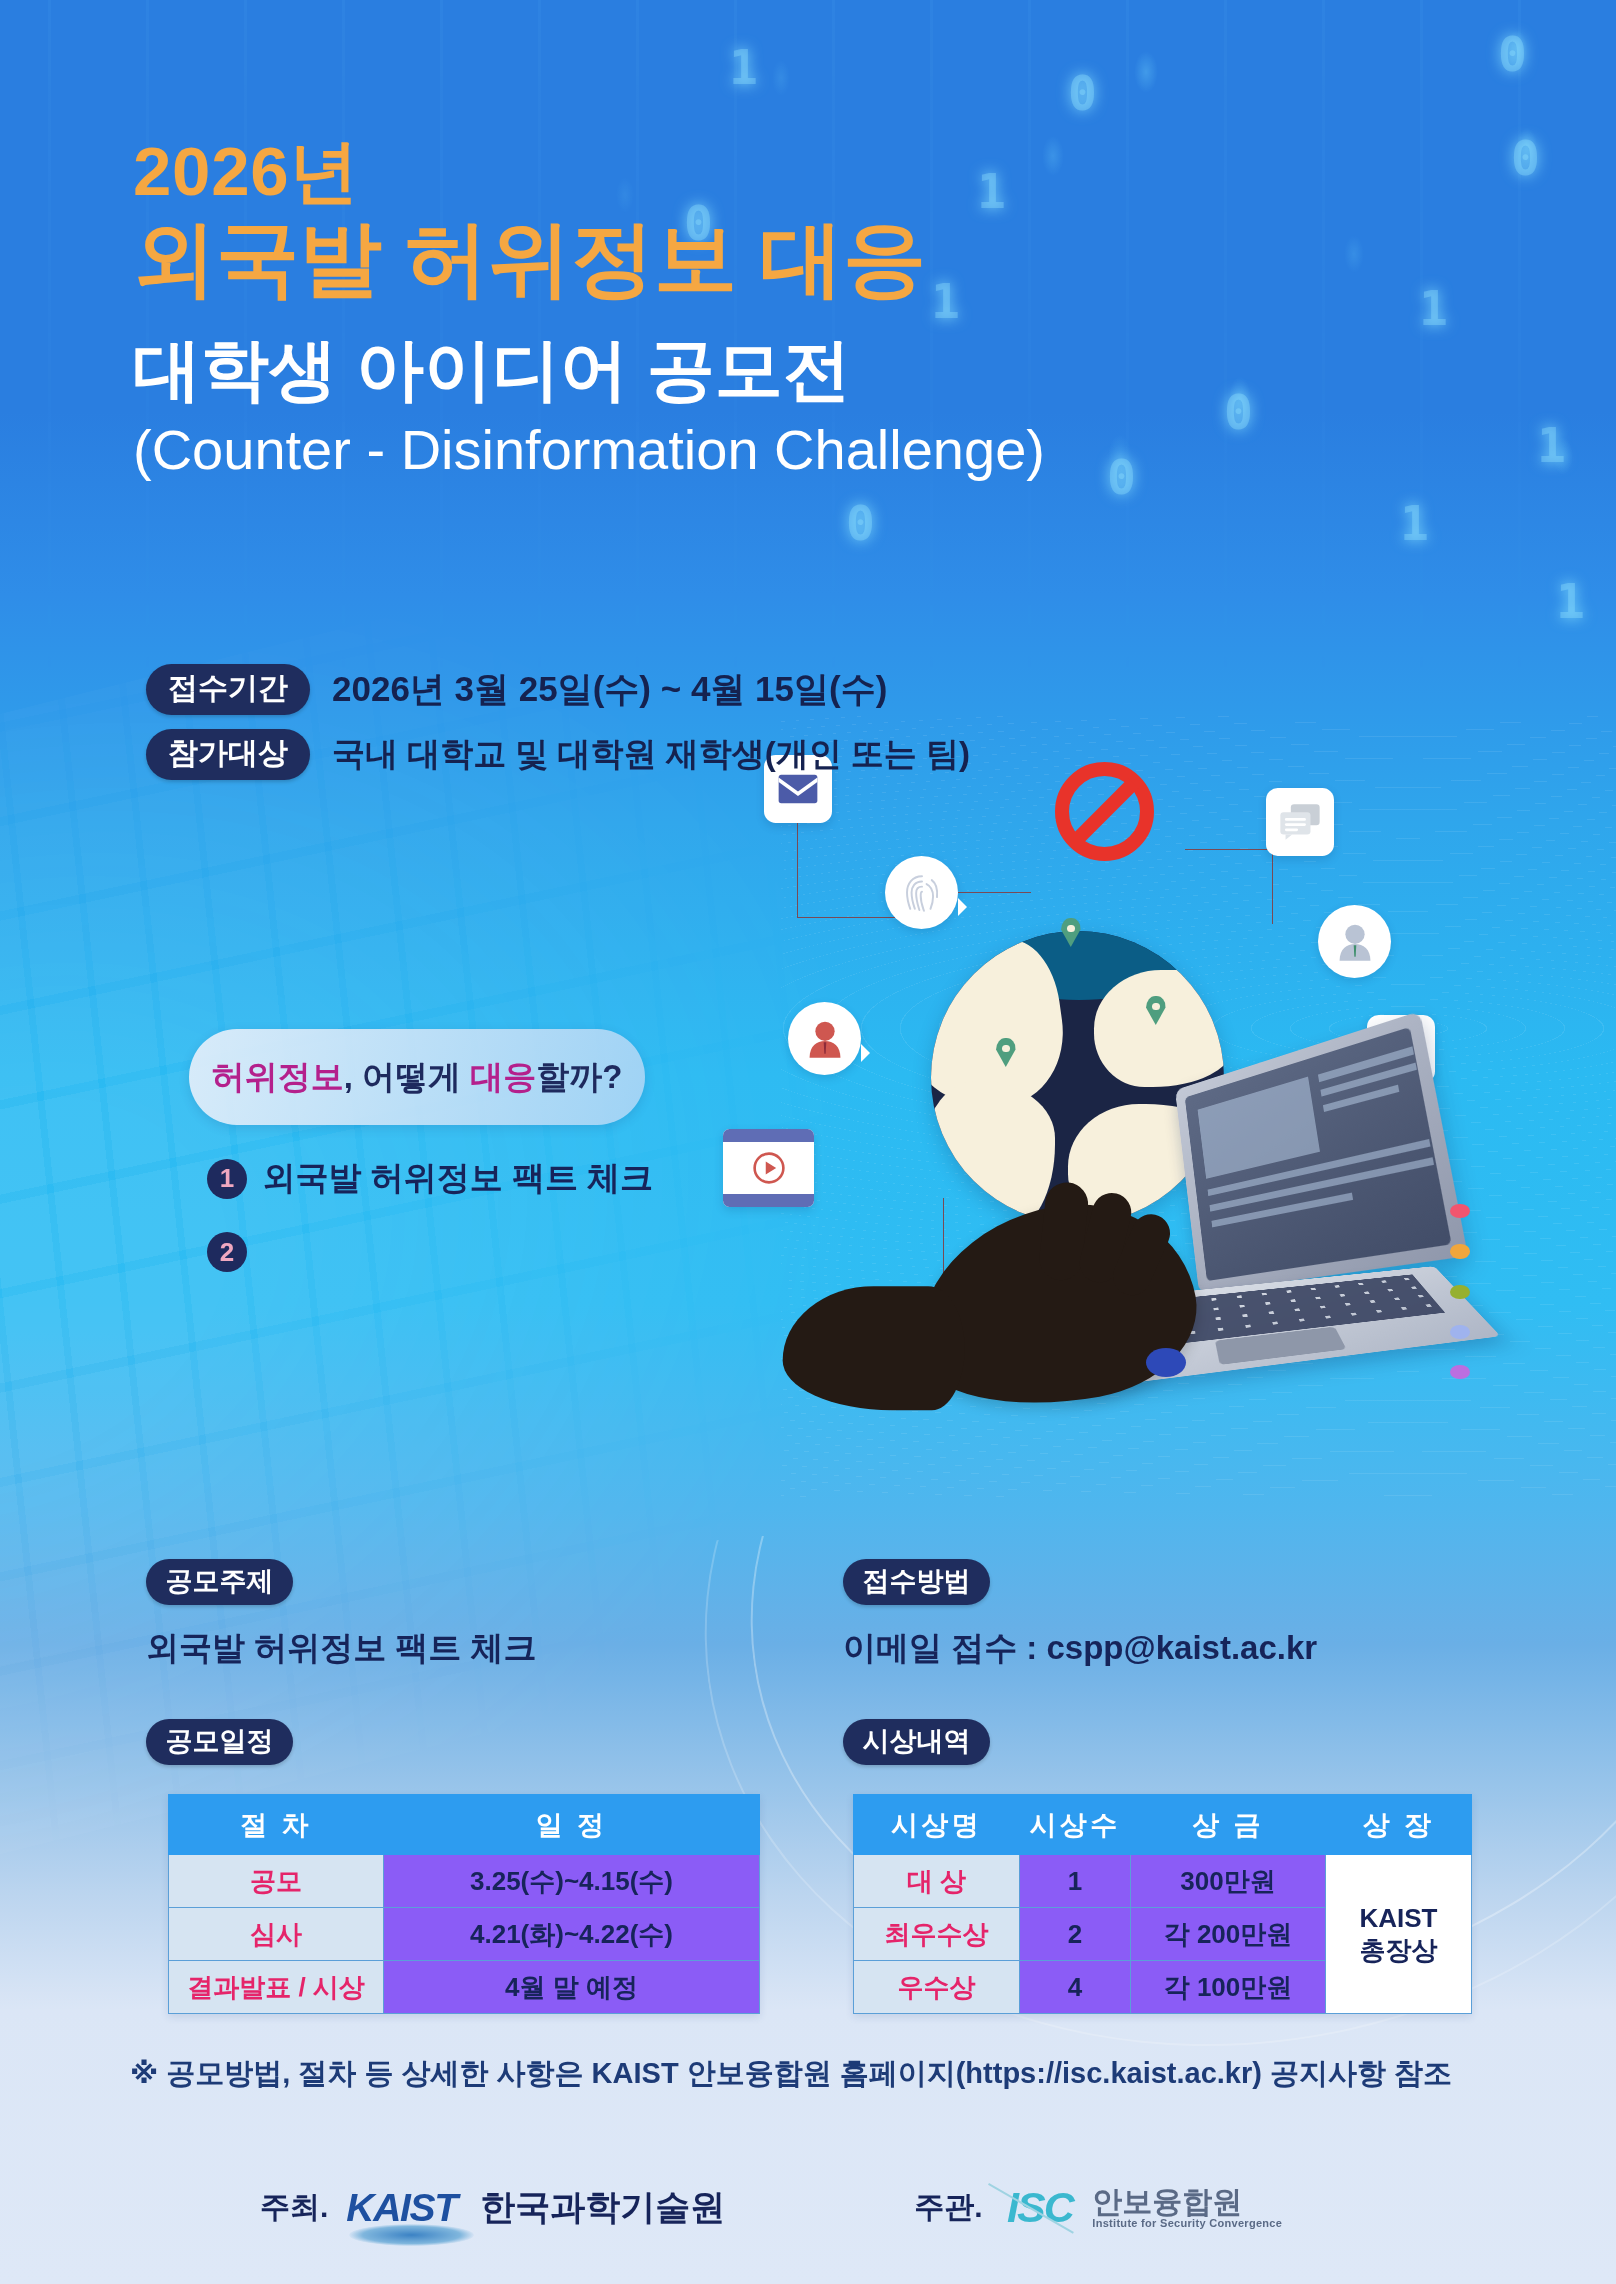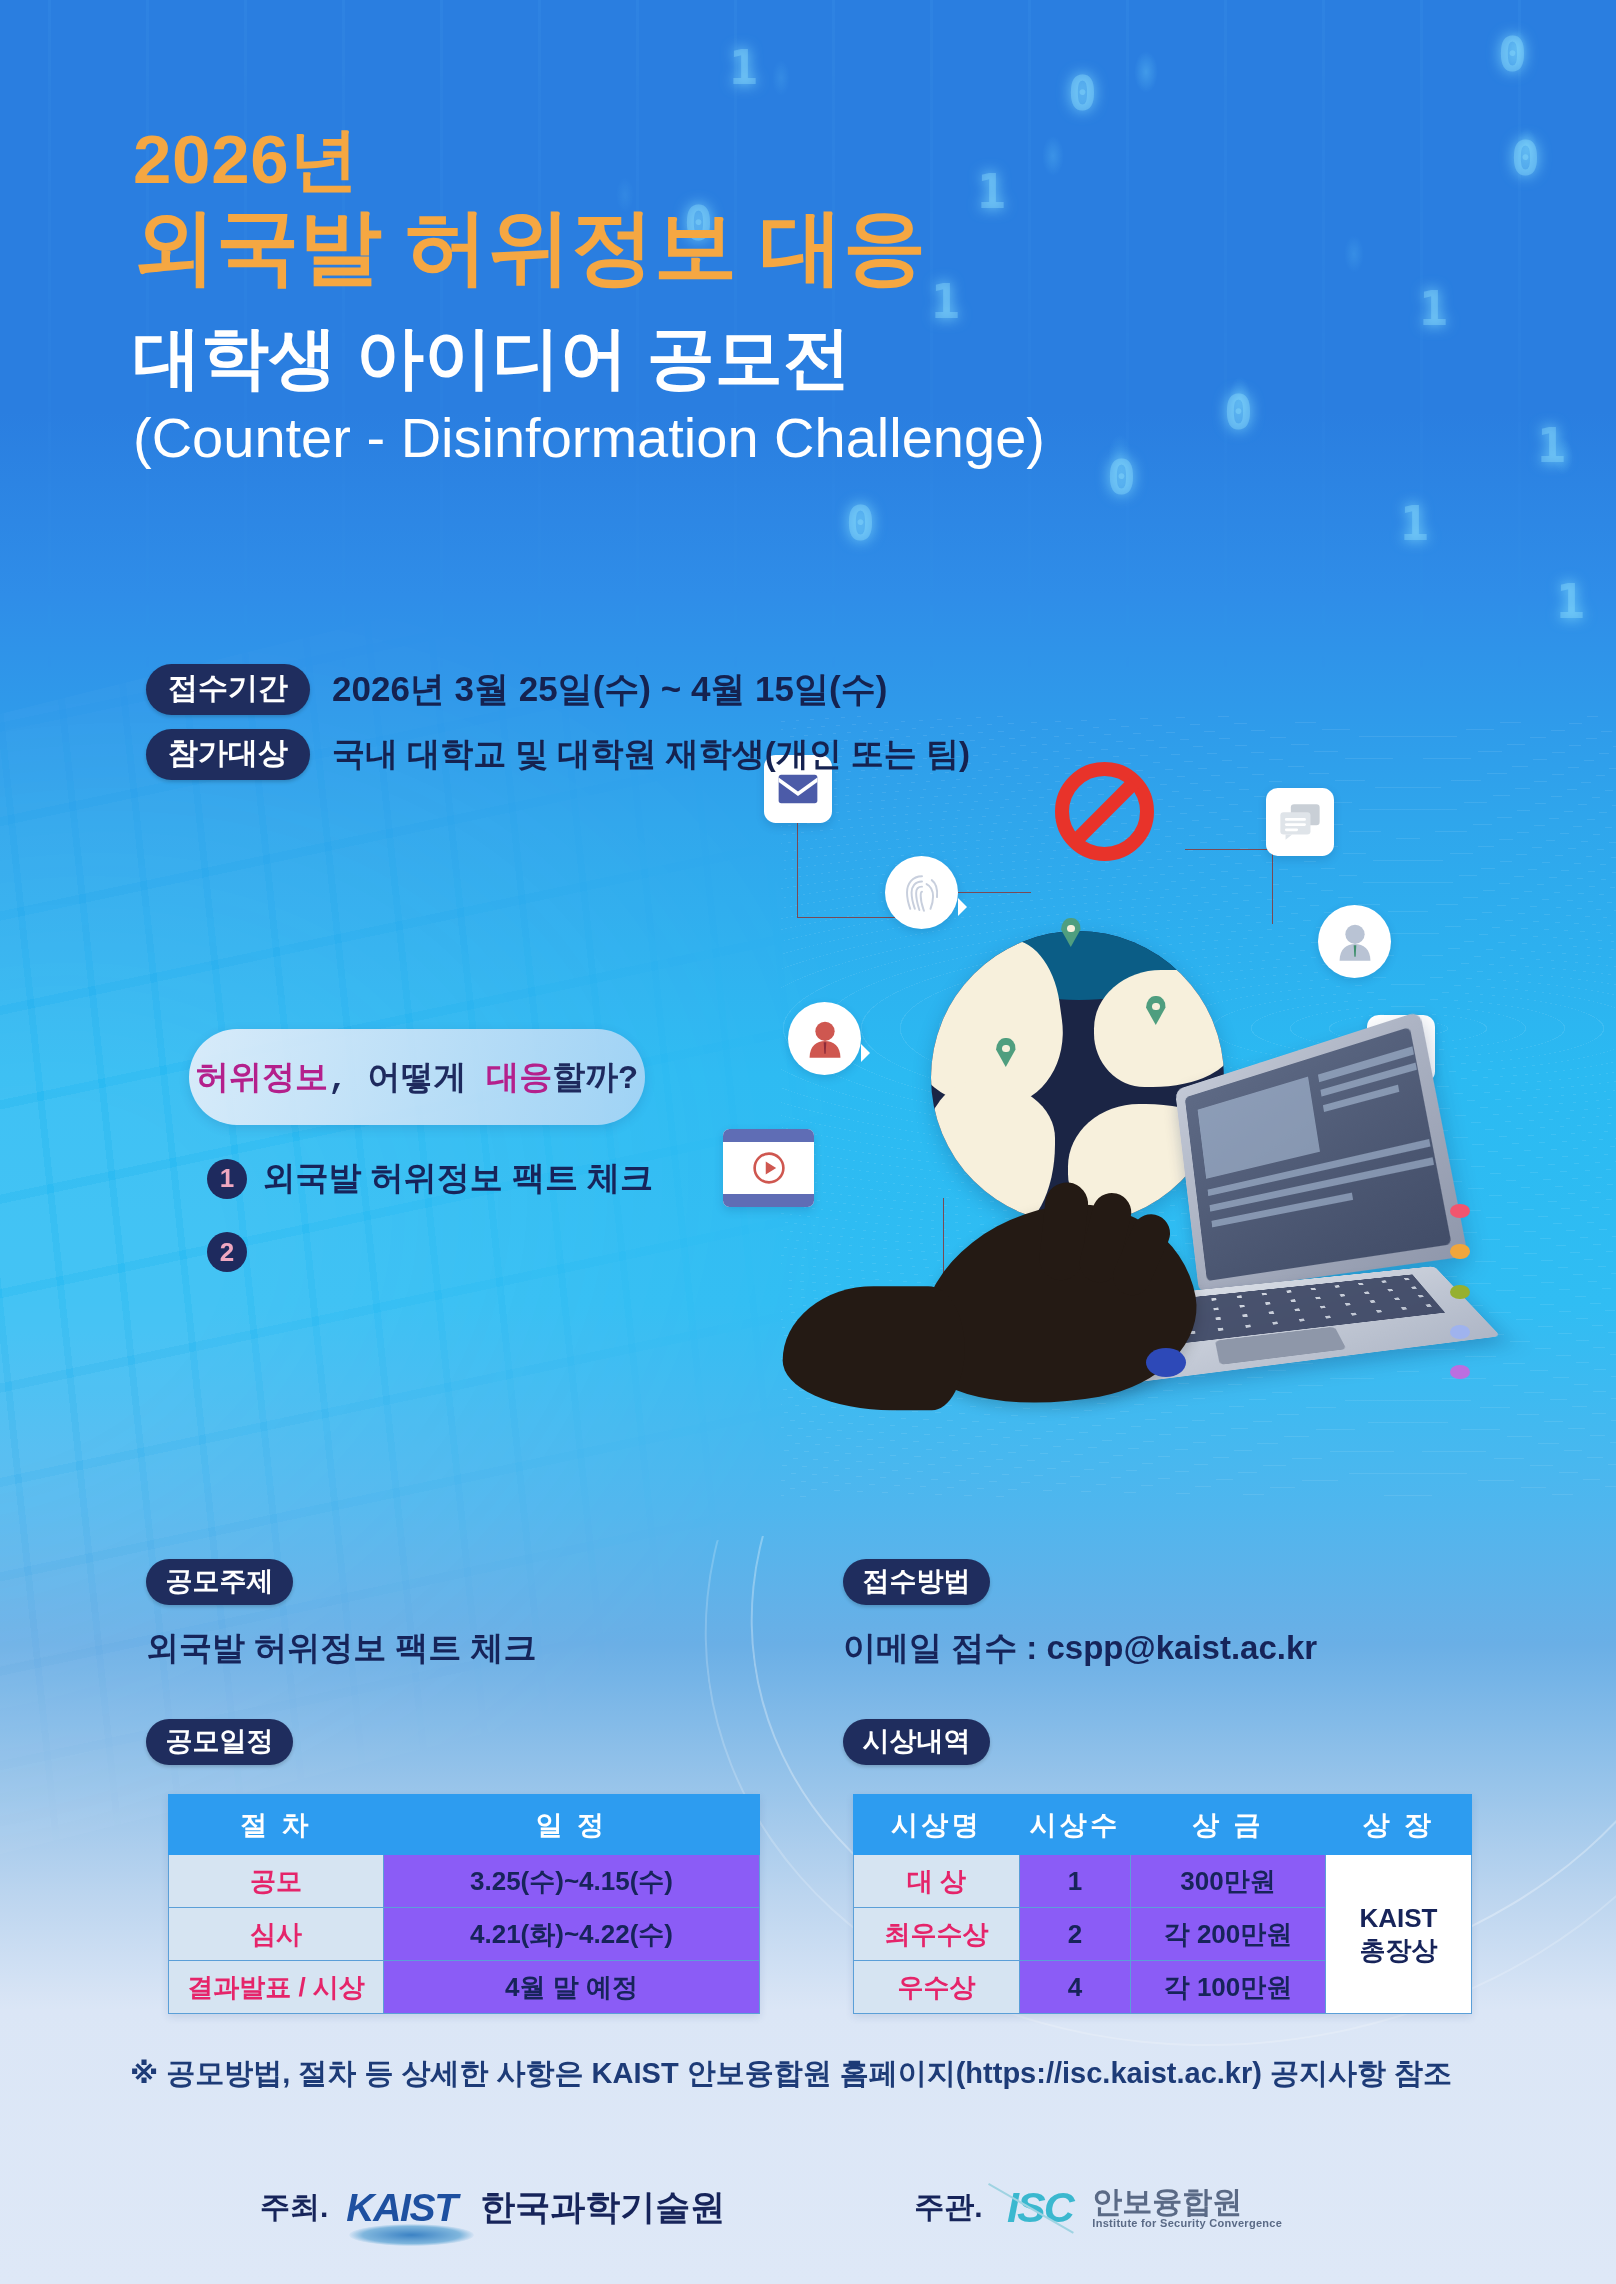--- a/index.html
+++ b/index.html
@@ -95,21 +95,21 @@
   }
   .bg-water {
     position: absolute; left: 781px; top: 716px; right: 0; height: 781px;
     pointer-events: none; opacity: .30;
     background:
       repeating-radial-gradient(ellipse 417px 78px at 75% 40%,
         rgba(255,255,255,.28) 0 1.3px, rgba(255,255,255,0) 1.3px 39px);
   }
 
   
-  .header { position: absolute; left: 133px; top: 124px; }
+  .header { position: absolute; left: 133px; top: 136px; }
   .ttl-year {
     color: #f5a742; font-size: 69px; font-weight: 800;
     letter-spacing: 0.7px; line-height: 1.05;
   }
   .ttl-main {
     color: #f5a742; font-size: 83px; font-weight: 800;
     line-height: 1.08; margin-top: 5.2px; white-space: nowrap;
   }
   .ttl-sub {
     color: #ffffff; font-size: 68px; font-weight: 800;
@@ -139,21 +139,20 @@
   .meta-val.small { font-size: 33px; }
 
   
   .qbox {
     position: absolute; left: 189px; top: 1029px;
     width: 456px; height: 96px;
     border-radius: 48px;
     background: linear-gradient(110deg, rgba(229,239,250,.92), rgba(176,214,245,.86));
     display: flex; align-items: center; justify-content: center;
     box-shadow: 0 3.3px 10.4px rgba(20,50,110,.14);
-    font-family: Liberation Mono, monospace;
   }
   .qtext { font-size: 33px; font-weight: 800; color: #1e2a5e; white-space: nowrap; }
   .qtext .mg { color: #b4208c; }
 
   
   .nlist { position: absolute; left: 207px; top: 1156px; width: 456px; }
   .nrow { display: flex; align-items: flex-start; margin-bottom: 29px; }
   .ncircle {
     flex: none;
     width: 40px; height: 40px; border-radius: 50%;

